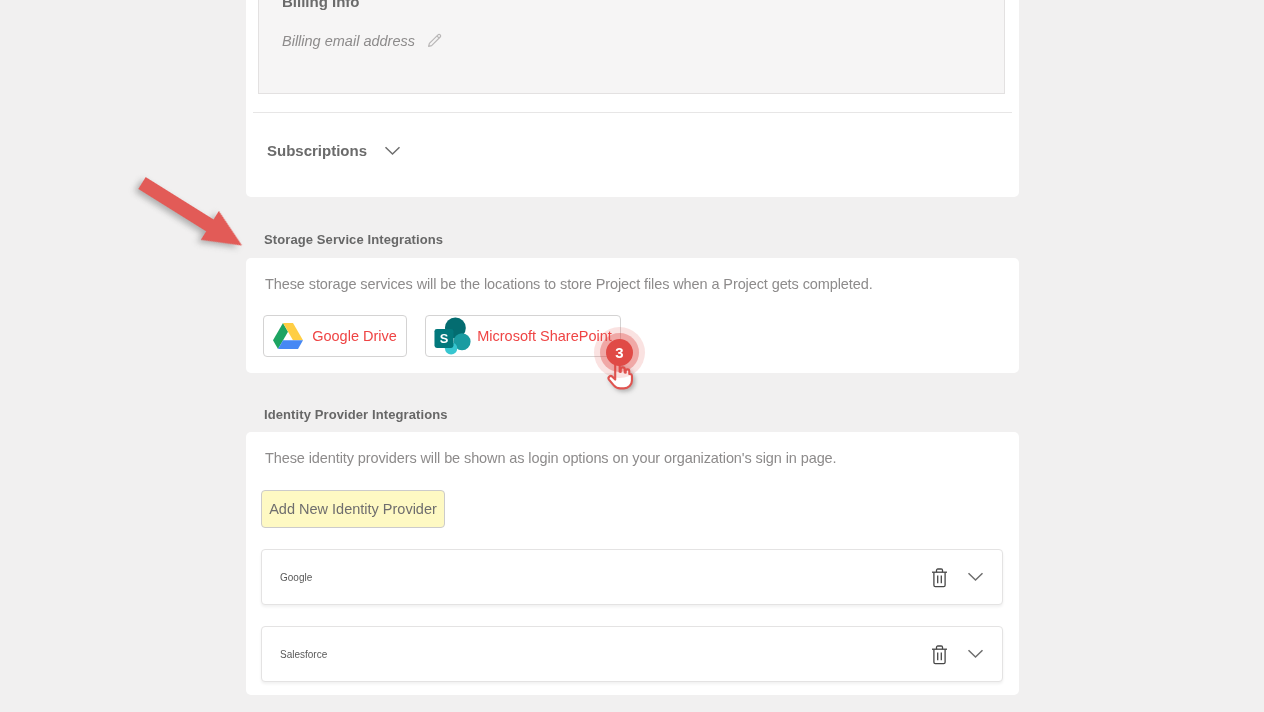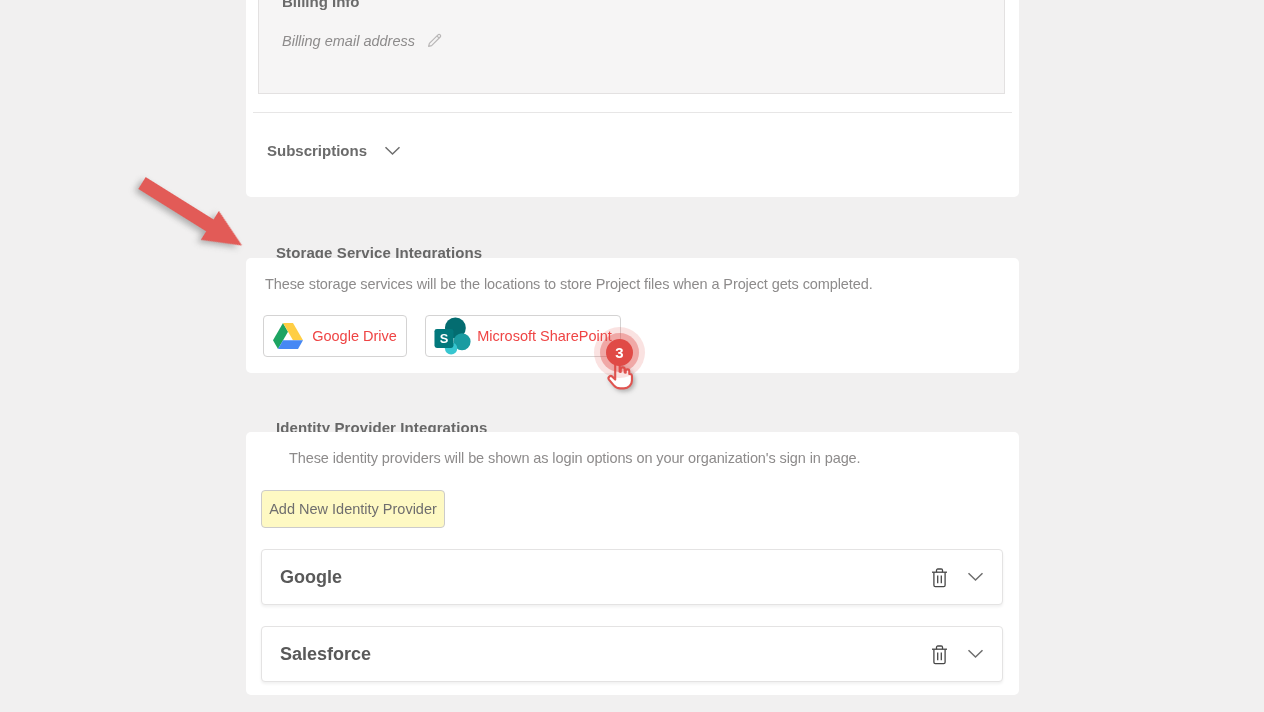--- a/index.html
+++ b/index.html
@@ -20,49 +20,49 @@
   .billing-title{position:absolute;left:23px;top:46px;font-size:15px;font-weight:700;color:#6b6b6b;}
   .billing-email-row{position:absolute;left:23px;top:85px;display:flex;align-items:center;gap:11px;
     font-size:14.5px;color:#8d8b8b;font-style:italic;}
   .pencil-btn{display:inline-flex;background:none;border:none;padding:0;cursor:pointer;}
   .divider{position:absolute;left:7px;right:7px;top:172px;border-top:1px solid #e7e6e6;}
   .subs-row{position:absolute;left:21px;top:202px;display:flex;align-items:center;gap:17px;
     font-size:15px;font-weight:600;color:#6b6b6b;cursor:pointer;background:none;border:none;padding:0;
     font-family:inherit;}
 
   
-  .section-heading{position:absolute;left:260px;font-size:15px;font-weight:700;color:#676767;
-    margin:16px;letter-spacing:.1px;}
+  .section-heading{position:absolute;left:260px;font-size:13px;font-weight:700;color:#676767;
+    margin:4px;letter-spacing:.1px;}
   .heading-storage{top:228px;}
   .heading-identity{top:403px;}
 
   .desc{position:absolute;left:19px;margin:0;font-size:14.5px;color:#8d8b8b;letter-spacing:-.1px;}
   .desc-storage{top:276px;}
   .desc-identity{top:450px;}
   .card .desc-storage{top:18px;}
-  .card .desc-identity{top:18px;margin-left:24px;}
+  .card .desc-identity{top:18px;}
 
   
   .service-buttons{position:absolute;left:17px;top:57px;display:flex;gap:18px;}
   .service-btn{height:42px;display:flex;align-items:center;justify-content:center;gap:9px;
     background:#fff;border:1px solid #d4d3d3;border-radius:4px;cursor:pointer;
     font-family:inherit;font-size:14.5px;color:#ef4444;box-sizing:border-box;}
   .btn-gdrive{width:144px;}
   .btn-sharepoint{width:196px;gap:5px;}
 
   
   .add-btn{position:absolute;left:15px;top:58px;width:184px;height:38px;background:#fef9c3;
     border:1px solid #cccbcb;border-radius:4px;font-family:inherit;font-size:14.5px;color:#6f6e6e;
     cursor:pointer;}
   .provider-row{position:absolute;left:15px;width:742px;height:56px;background:#fff;
     border:1px solid #e4e3e3;border-radius:4px;box-sizing:border-box;display:flex;align-items:center;
     box-shadow:0 2px 3px rgba(0,0,0,.06);cursor:pointer;}
   .row-google{top:117px;}
   .row-salesforce{top:194px;}
-  .provider-name{margin-left:18px;font-size:18px;font-weight:700;color:#595959;}
+  .provider-name{margin-left:18px;font-size:10px;font-weight:400;color:#595959;}
   .row-actions{margin-left:auto;margin-right:16px;display:flex;align-items:center;gap:14px;}
   .icon-btn{background:none;border:none;padding:2px;display:inline-flex;cursor:pointer;}
 
   
   .arrow-annotation{position:absolute;left:142px;top:163px;transform:rotate(32deg);
     transform-origin:0 20px;filter:drop-shadow(-2px 4px 3px rgba(90,90,90,.45));pointer-events:none;}
   .step-badge{position:absolute;left:606px;top:339px;width:27px;height:27px;border-radius:50%;
     background:#e04a46;color:#fff;font-size:15px;font-weight:700;display:flex;align-items:center;
     justify-content:center;z-index:5;
     box-shadow:0 0 0 6px rgba(224,74,70,.38),0 0 0 12px rgba(224,74,70,.16);}

